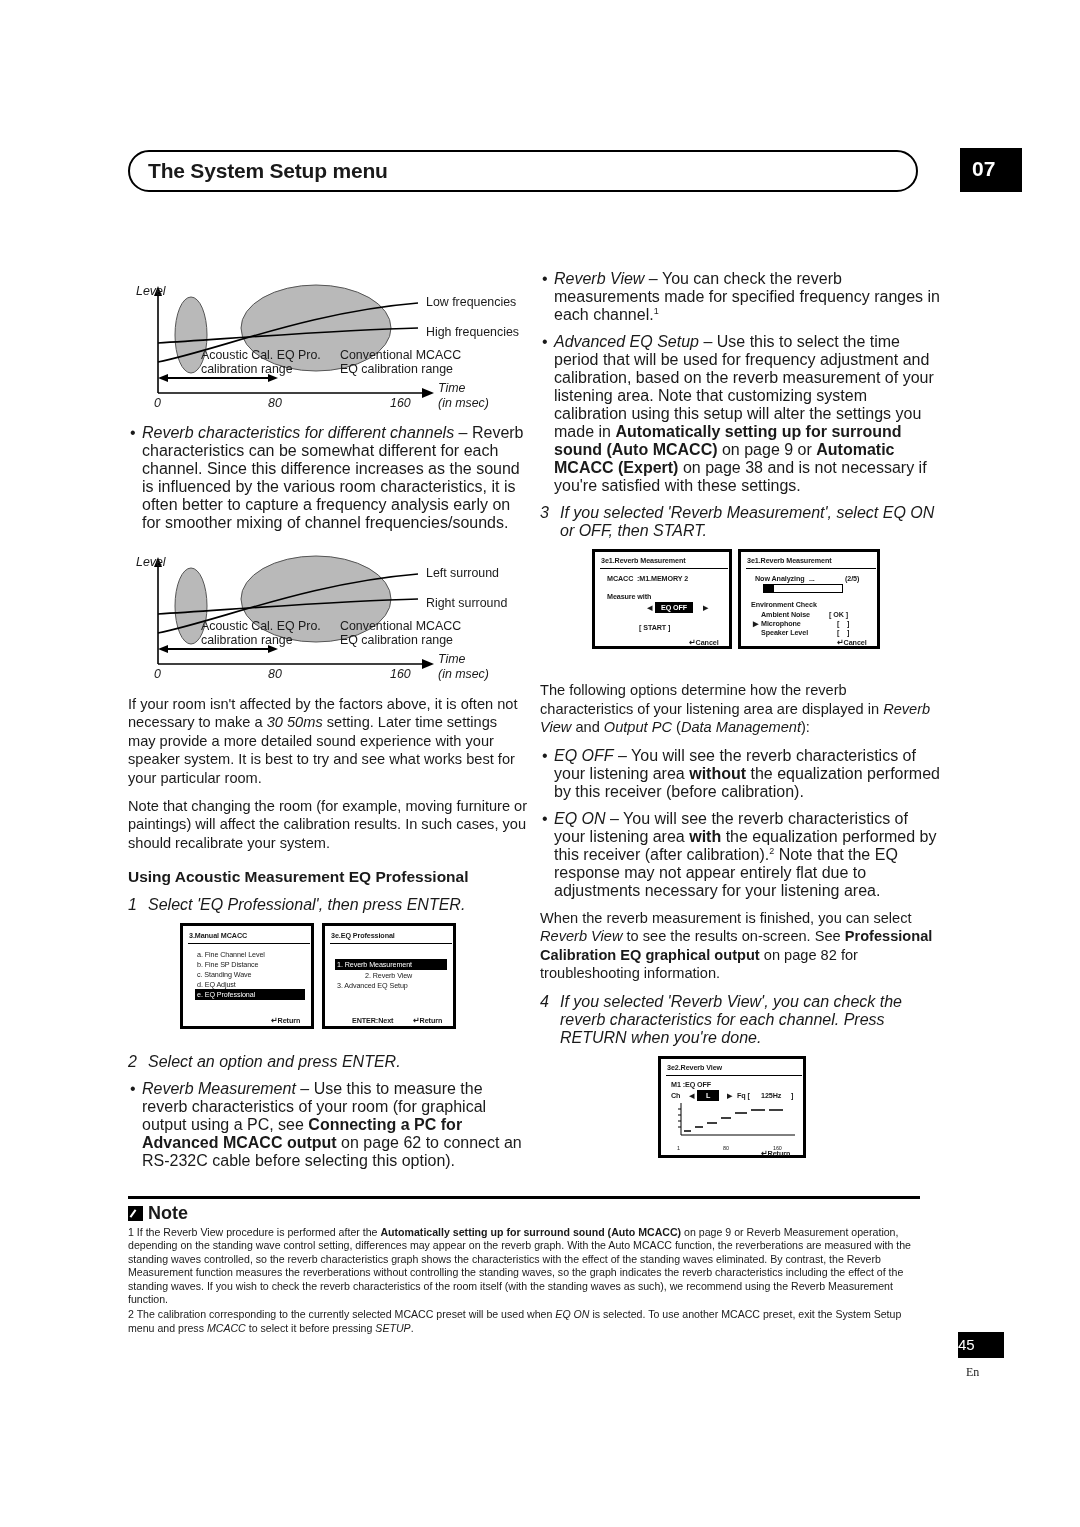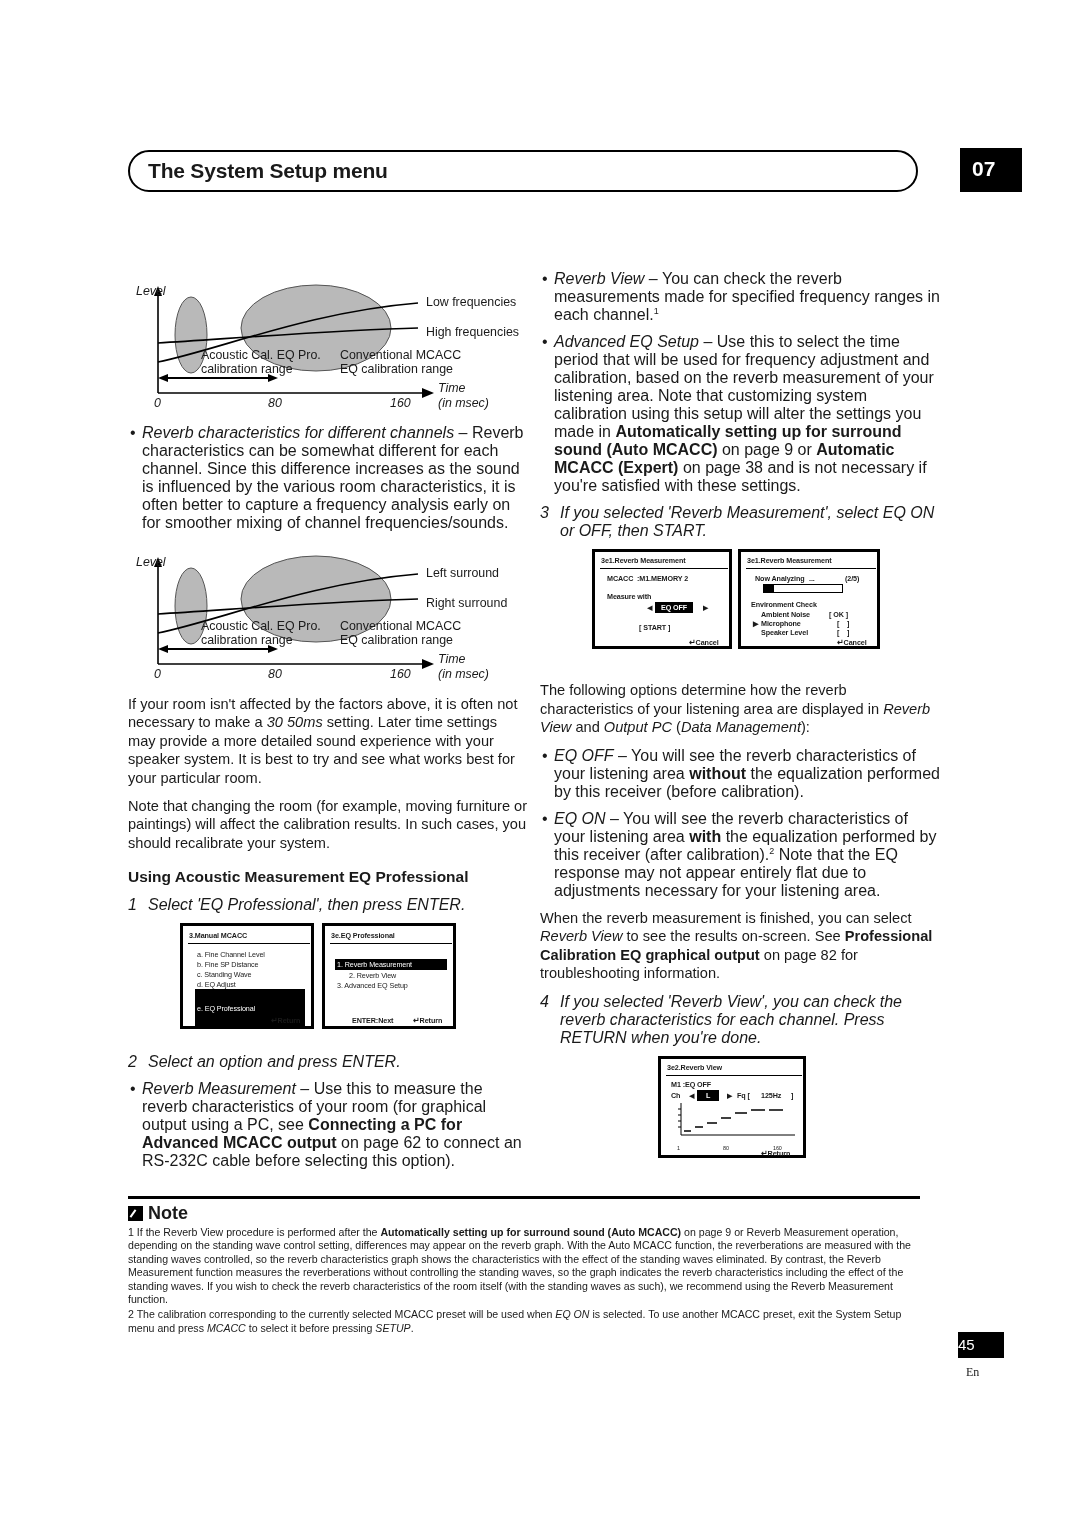--- a/index.html
+++ b/index.html
@@ -147,29 +147,29 @@
 
     <div class="lcdrow" style="height:120px;margin:6px 0 10px 0;">
 
       <div class="lcd" style="position:absolute;left:52px;top:0;width:134px;height:106px;">
         <div class="t b" style="left:6px;top:5px;">3.Manual MCACC</div>
         <div class="rule" style="left:5px;top:17px;width:122px;"></div>
         <div class="t" style="left:14px;top:24px;">a. Fine Channel Level</div>
         <div class="t" style="left:14px;top:34px;">b. Fine SP Distance</div>
         <div class="t" style="left:14px;top:44px;">c. Standing Wave</div>
         <div class="t" style="left:14px;top:54px;">d. EQ Adjust</div>
-        <div class="t" style="left:12px;top:63px;background:#000;color:#fff;width:106px;padding:15px 2px;">e. EQ Professional</div>
+        <div class="t" style="left:12px;top:63px;background:#000;color:#fff;width:106px;padding:1px 2px;">e. EQ Professional</div>
         <div class="t b" style="left:88px;top:90px;"><span style="font-size:8px;">↵</span><span>Return</span></div>
       </div>
 
       <div class="lcd" style="position:absolute;left:194px;top:0;width:134px;height:106px;">
         <div class="t b" style="left:6px;top:5px;">3e.EQ Professional</div>
         <div class="rule" style="left:5px;top:17px;width:122px;"></div>
         <div class="t" style="left:10px;top:33px;background:#000;color:#fff;width:108px;padding:1px 2px;">1. Reverb Measurement</div>
-        <div class="t" style="left:12px;top:45px;padding-left:12px;">2. Reverb View</div>
+        <div class="t" style="left:28px;top:45px;padding-left:12px;">2. Reverb View</div>
         <div class="t" style="left:12px;top:55px;">3. Advanced EQ Setup</div>
         <div class="t b" style="left:10px;top:90px;padding-left:17px;">ENTER:Next</div>
         <div class="t b" style="left:88px;top:90px;"><span style="font-size:8px;">↵</span><span>Return</span></div>
       </div>
     </div>
 
     <div class="num">
       <span class="n">2</span>
       <span>Select an option and press ENTER.</span>
     </div>

